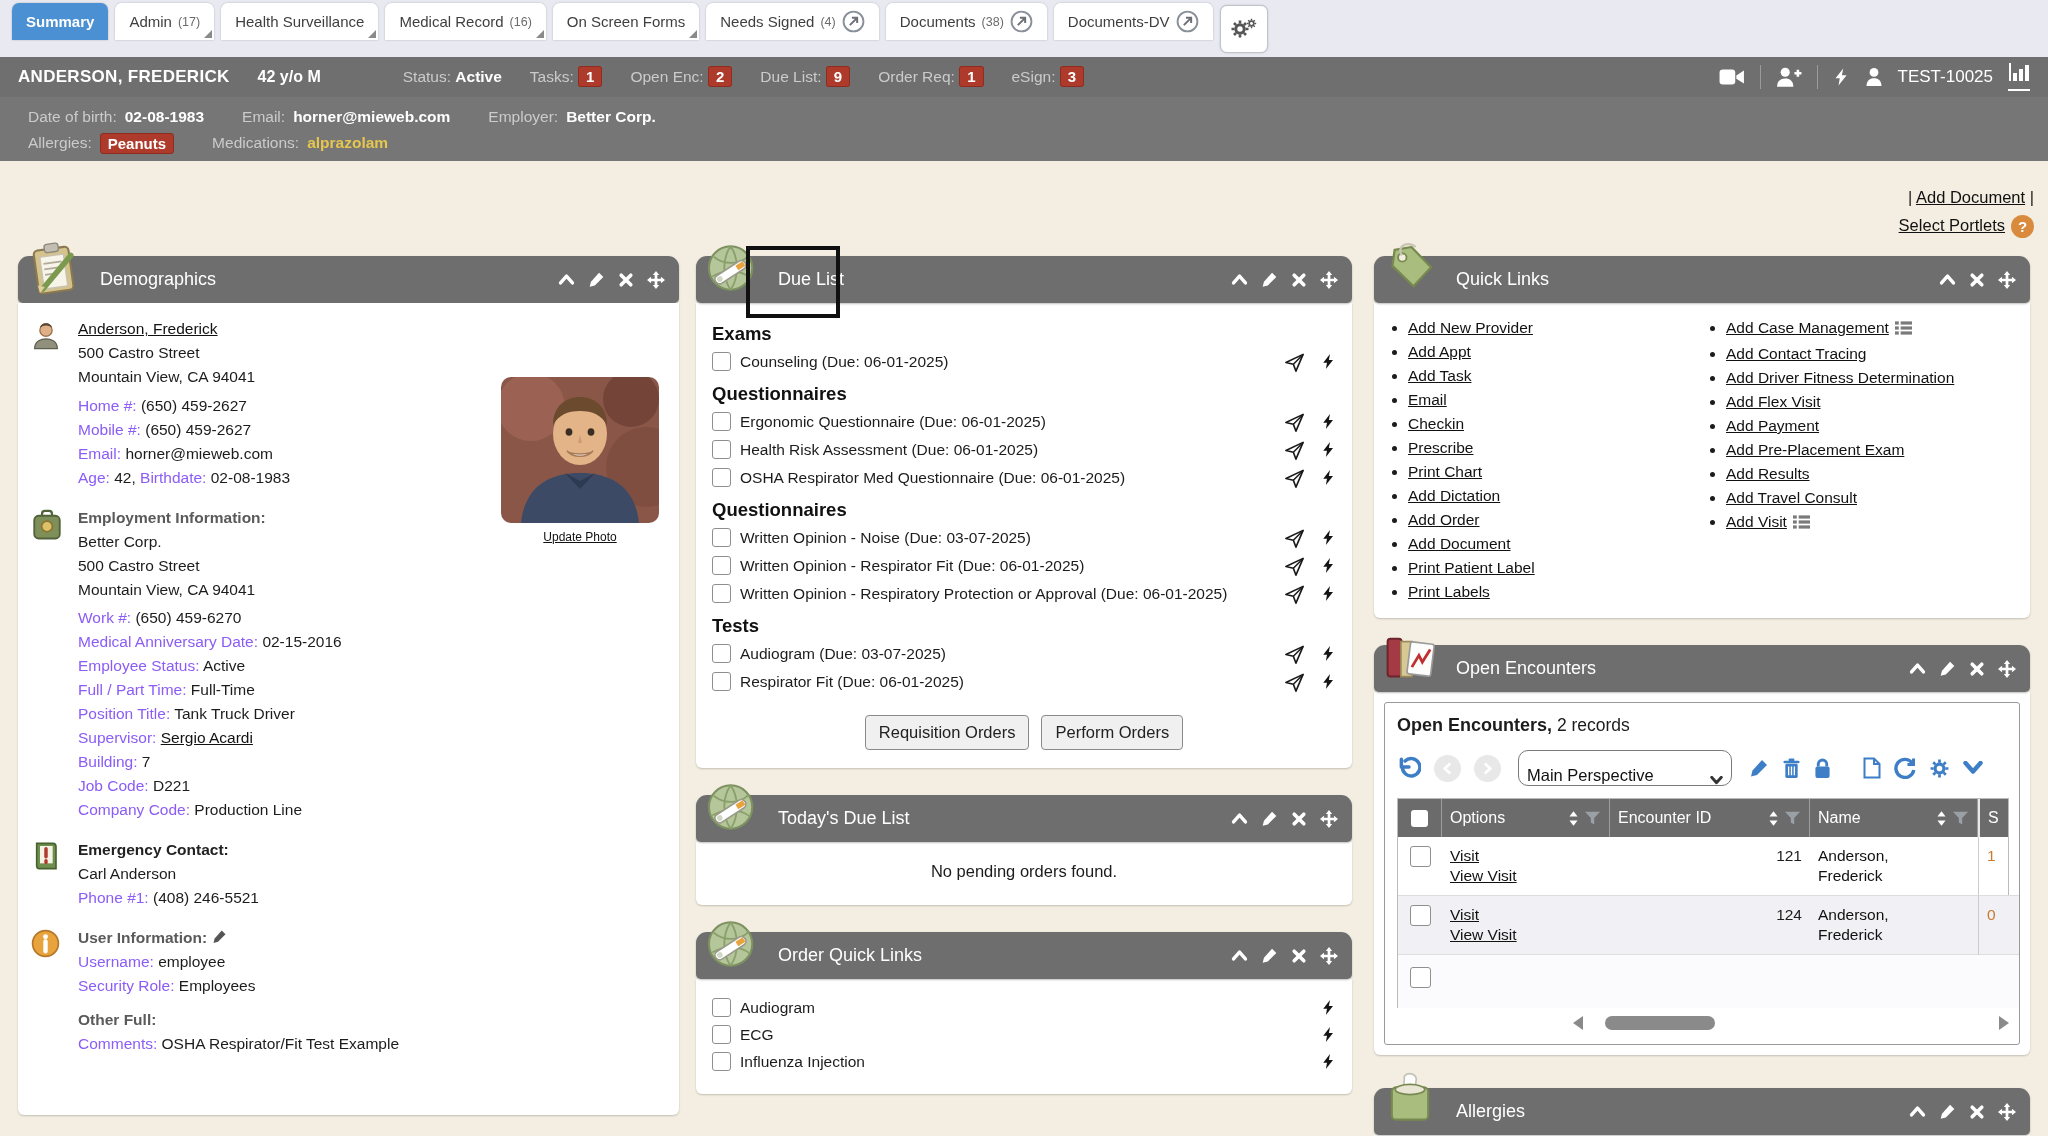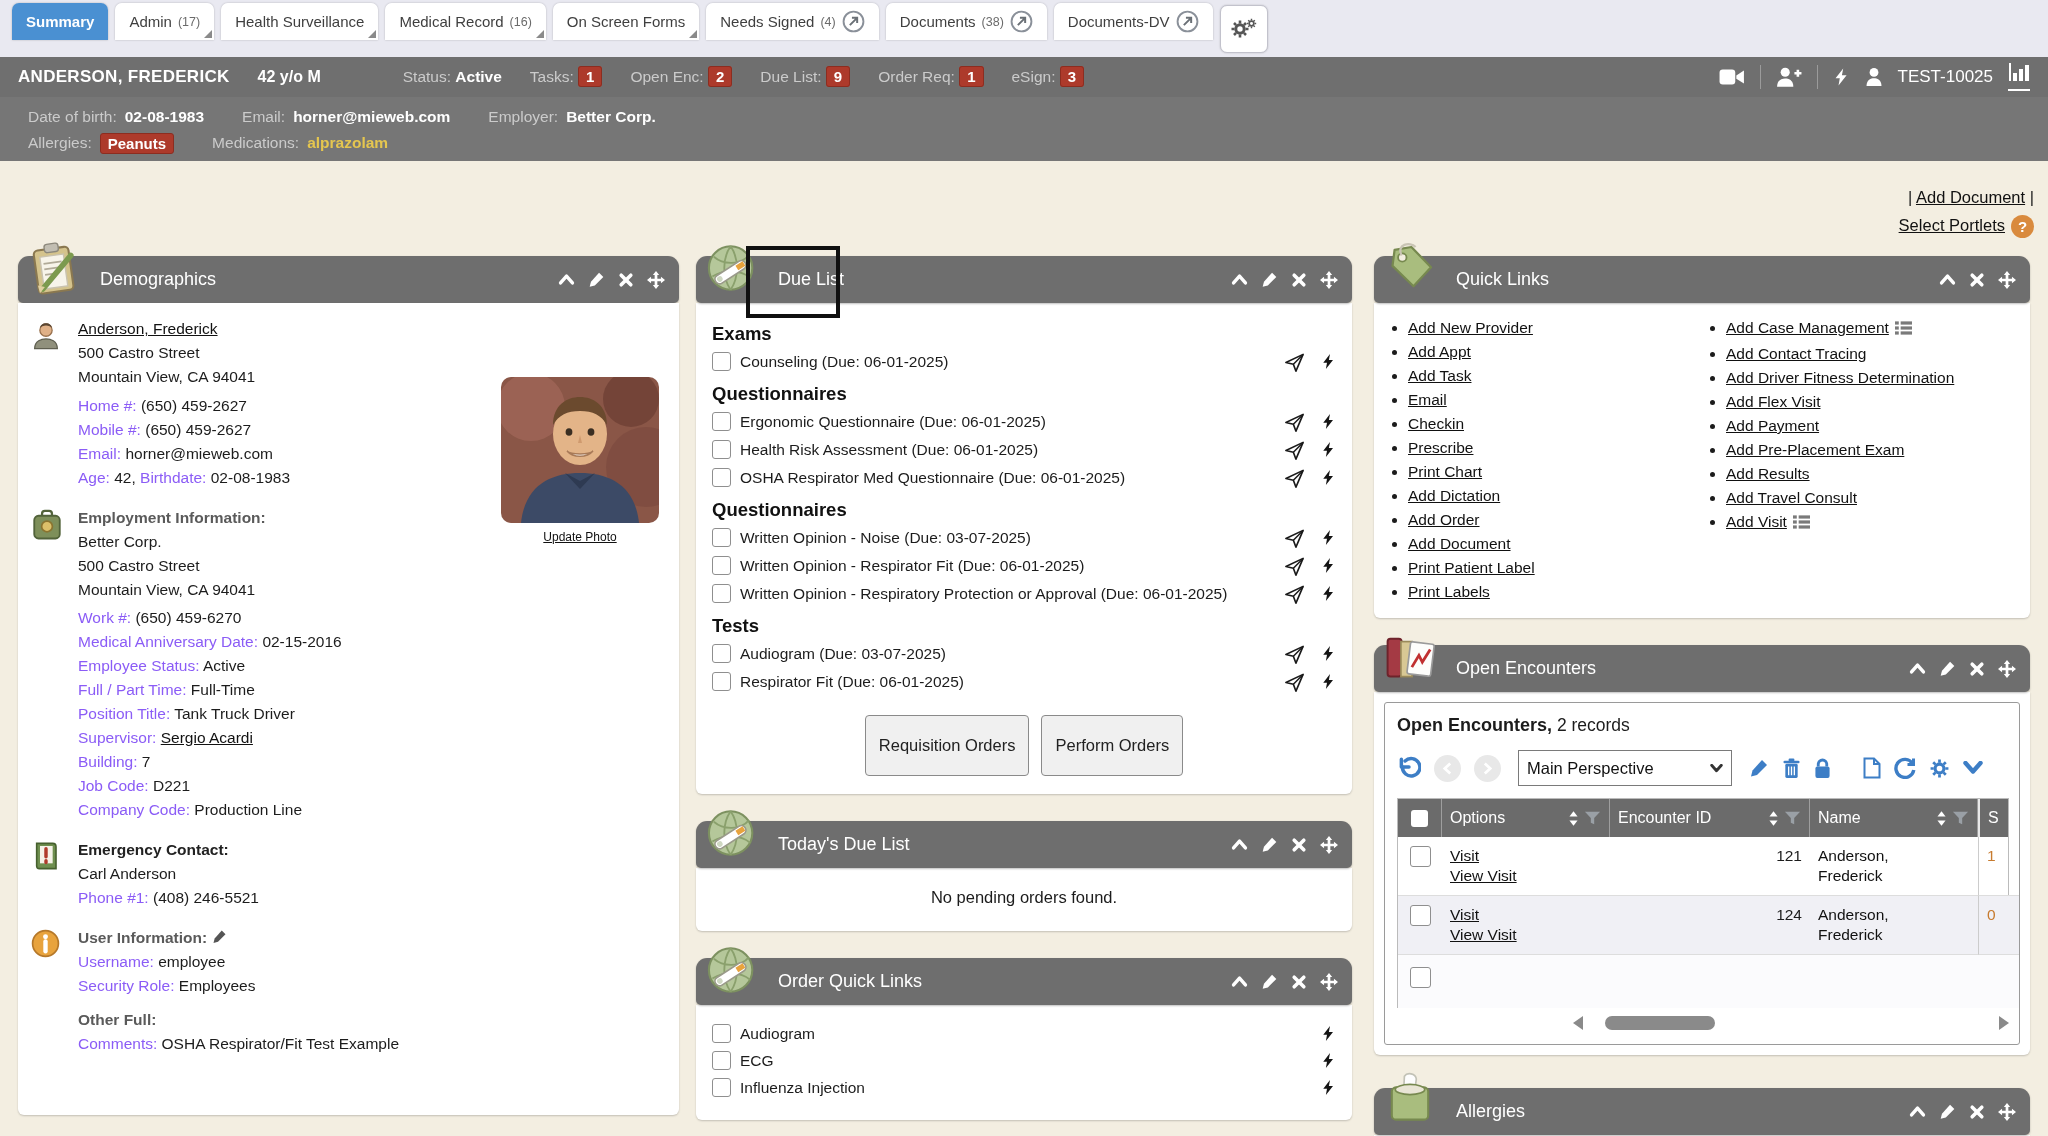--- a/index.html
+++ b/index.html
@@ -58,38 +58,38 @@
   .photo svg{display:block;}
   .update-photo{display:inline-block;margin-top:7px;font-size:12px;text-align:right;}
   
   .due-body{padding:10px 16px 18px 16px;}
   .due-sec-head{font-size:18.5px;font-weight:bold;margin:10px 0 4px 0;color:#111;}
   .due-item{display:flex;align-items:flex-start;margin:6px 0;line-height:21px;}
   .cb{width:17px;height:17px;border:1.5px solid #8f8f8f;border-radius:3px;background:#fff;flex:none;margin-right:9px;margin-top:1px;}
   .due-item .txt{flex:1;padding-right:10px;}
   .due-item .icons{display:flex;gap:16px;flex:none;padding-top:1px;}
   .due-buttons{display:flex;justify-content:center;gap:12px;margin-top:22px;}
-  .btn{background:#f0f0f0;border:1px solid #8a8a8a;border-radius:4px;padding:20px 13px;font-size:16.5px;font-family:"Liberation Sans",sans-serif;color:#222;}
+  .btn{background:#f0f0f0;border:1px solid #8a8a8a;border-radius:4px;padding:7px 13px;font-size:16.5px;font-family:"Liberation Sans",sans-serif;color:#222;}
   .empty-msg{text-align:center;padding:20px 0 24px 0;font-size:16.5px;}
   .oql-body{padding:12px 16px 16px 16px;}
   
   .ql-body{padding:12px 6px 14px 6px;display:flex;}
   .ql-col{list-style:disc;margin:0;padding-left:28px;line-height:23px;}
   .ql-col.c1{width:290px;}
   .ql-col.c2{flex:1;}
   .ql-col li{margin:1px 0;}
   .qlist-icon{display:inline-block;vertical-align:-2px;margin-left:6px;color:#7a7a7a;}
   
   .oe-body{padding:10px;}
   .oe-box{border:1px solid #9a9a9a;border-radius:3px;padding:12px 10px 10px 12px;overflow:hidden;}
   .oe-title{font-size:17.5px;margin-bottom:14px;}
   .oe-title b{font-size:18px;}
   .oe-toolbar{display:flex;align-items:center;gap:13px;margin-bottom:12px;color:#3d7ec6;}
   .navcirc{width:27px;height:27px;border-radius:50%;background:#e8e8e8;display:flex;align-items:center;justify-content:center;color:#fff;}
-  .perspective{border:1px solid #7a7a7a;border-radius:0;height:34px;width:196px;display:flex;align-items:center;padding:0 8px;justify-content:space-between;background:#fff;color:#111;font-size:16.5px;margin:0 4px;}
+  .perspective{border:1px solid #7a7a7a;border-radius:10px;height:34px;width:196px;display:flex;align-items:flex-end;padding:0 8px;justify-content:space-between;background:#fff;color:#111;font-size:16.5px;margin:0 4px;}
   .tb-gap{width:6px;}
   .oe-table{border:1px solid #bbb;border-bottom:none;}
   .oe-grid{display:grid;grid-template-columns:44px 168px 200px 168px 44px;}
   .oe-head{background:#6b6b6b;color:#fff;}
   .oe-head .hc{padding:10px 8px;display:flex;align-items:center;gap:6px;font-size:16px;border-right:1px solid rgba(255,255,255,.35);}
   .oe-head .hc:last-child{border-right:none;border-left:2px solid #e8e8e8;}
   .oe-head .hlabel{flex:1;}
   .hicons{display:flex;align-items:center;gap:4px;}
   .selall{width:17px;height:17px;background:#fff;border-radius:3px;margin:auto;}
   .oe-row .cell{padding:9px 8px;border-bottom:1px solid #ddd;line-height:20px;font-size:15.5px;}

